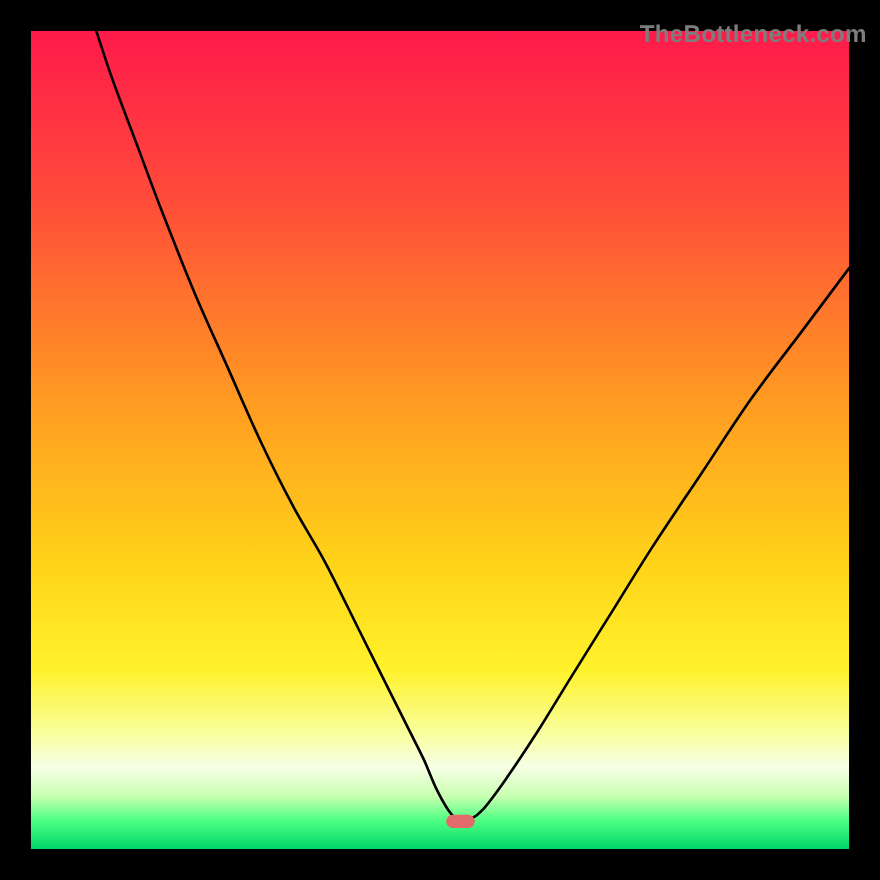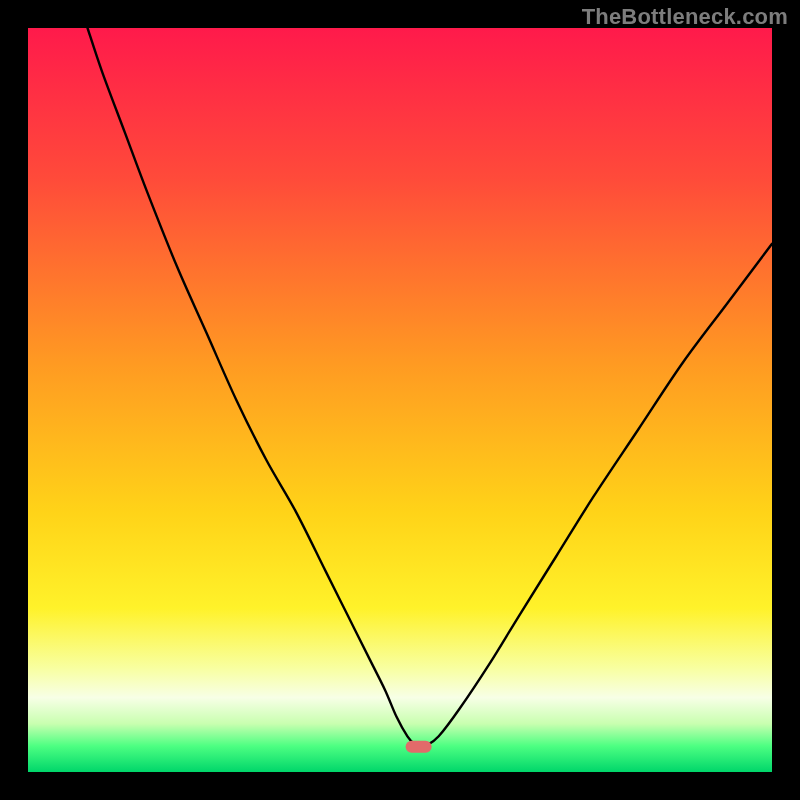--- a/index.html
+++ b/index.html
@@ -51,14 +51,14 @@
             <stop offset="96.50%" stop-color="#4dff82"></stop>
             <stop offset="100.00%" stop-color="#00d66a"></stop>
           </linearGradient>
       </defs>
       <rect id="bg-rect" x="0" y="0" fill="url(#bg-grad)" width="744" height="744"></rect>
       <path id="curve-path" fill="none" d="M 59.52 0.00 C 62.00 7.44, 68.20 27.28, 74.40 44.64 C 80.60 62.00, 89.28 84.32, 96.72 104.16 C 104.16 124.00, 110.36 141.36, 119.04 163.68 C 127.72 186.00, 138.88 214.52, 148.80 238.08 C 158.72 261.64, 168.64 282.72, 178.56 305.04 C 188.48 327.36, 198.40 350.92, 208.32 372.00 C 218.24 393.08, 228.16 412.92, 238.08 431.52 C 248.00 450.12, 257.92 465.00, 267.84 483.60 C 277.76 502.20, 288.92 525.76, 297.60 543.12 C 306.28 560.48, 312.48 572.88, 319.92 587.76 C 327.36 602.64, 336.04 620.00, 342.24 632.40 C 348.44 644.80, 352.78 652.86, 357.12 662.16 C 361.46 671.46, 364.56 680.51, 368.28 688.20 C 372.00 695.89, 376.34 703.58, 379.44 708.29 C 382.54 713.00, 384.77 714.74, 386.88 716.47 C 388.99 718.21, 390.10 718.58, 392.09 718.70 C 394.07 718.83, 395.68 718.95, 398.78 717.22 C 401.88 715.48, 405.23 714.36, 410.69 708.29 C 416.14 702.21, 423.09 692.79, 431.52 680.76 C 439.95 668.73, 451.36 651.62, 461.28 636.12 C 471.20 620.62, 479.88 605.74, 491.04 587.76 C 502.20 569.78, 515.84 548.08, 528.24 528.24 C 540.64 508.40, 551.80 489.80, 565.44 468.72 C 579.08 447.64, 595.20 424.08, 610.08 401.76 C 624.96 379.44, 639.84 355.88, 654.72 334.80 C 669.60 313.72, 684.48 295.12, 699.36 275.28 C 714.24 255.44, 736.56 225.68, 744.00 215.76" stroke="#000000" stroke-width="2.4" stroke-linecap="round" stroke-linejoin="round"></path>
       <rect id="marker-rect" x="377.58" y="712.75" width="26.04" height="11.90" rx="6" fill="#e26a6a"></rect>
     </svg>
   </div>
 
-  <div class="watermark" id="watermark" style="top: 4px; right: 12px; font-size: 22px;">TheBottleneck.com</div>
+  <div class="watermark" id="watermark" style="top: 18px; right: 12px; font-size: 22px;">TheBottleneck.com</div>
 </div>
 
 </body></html>

